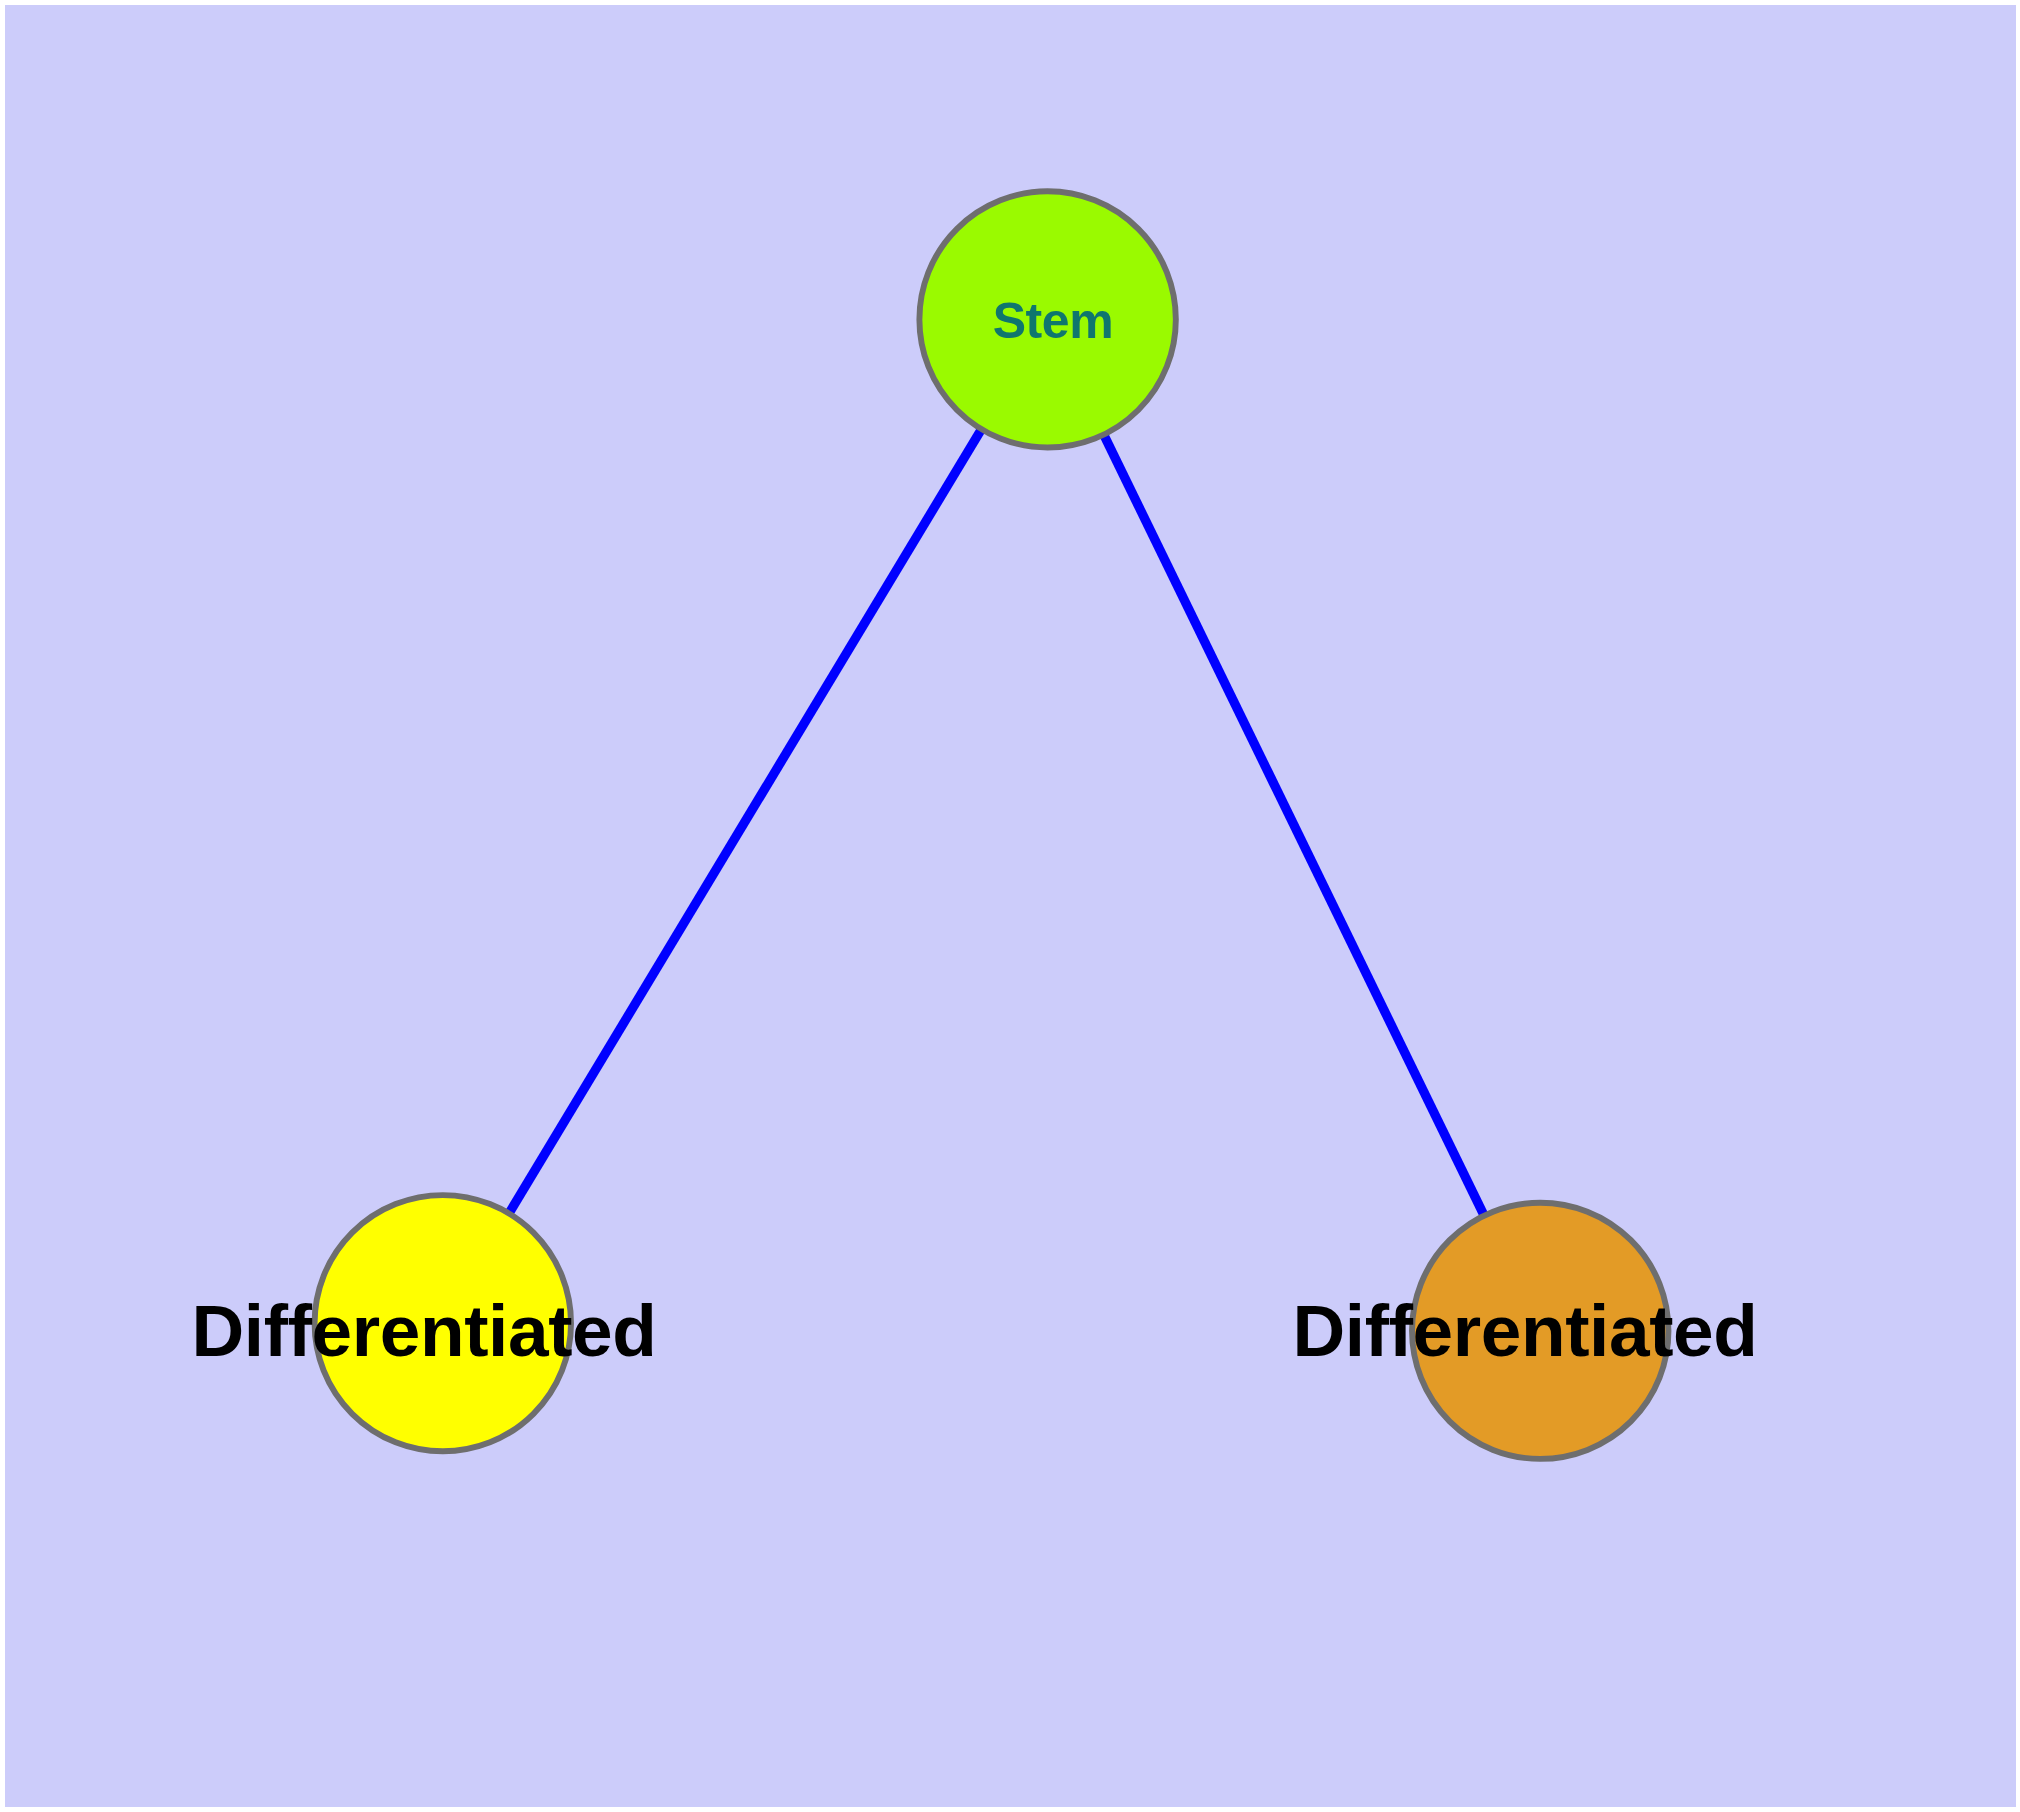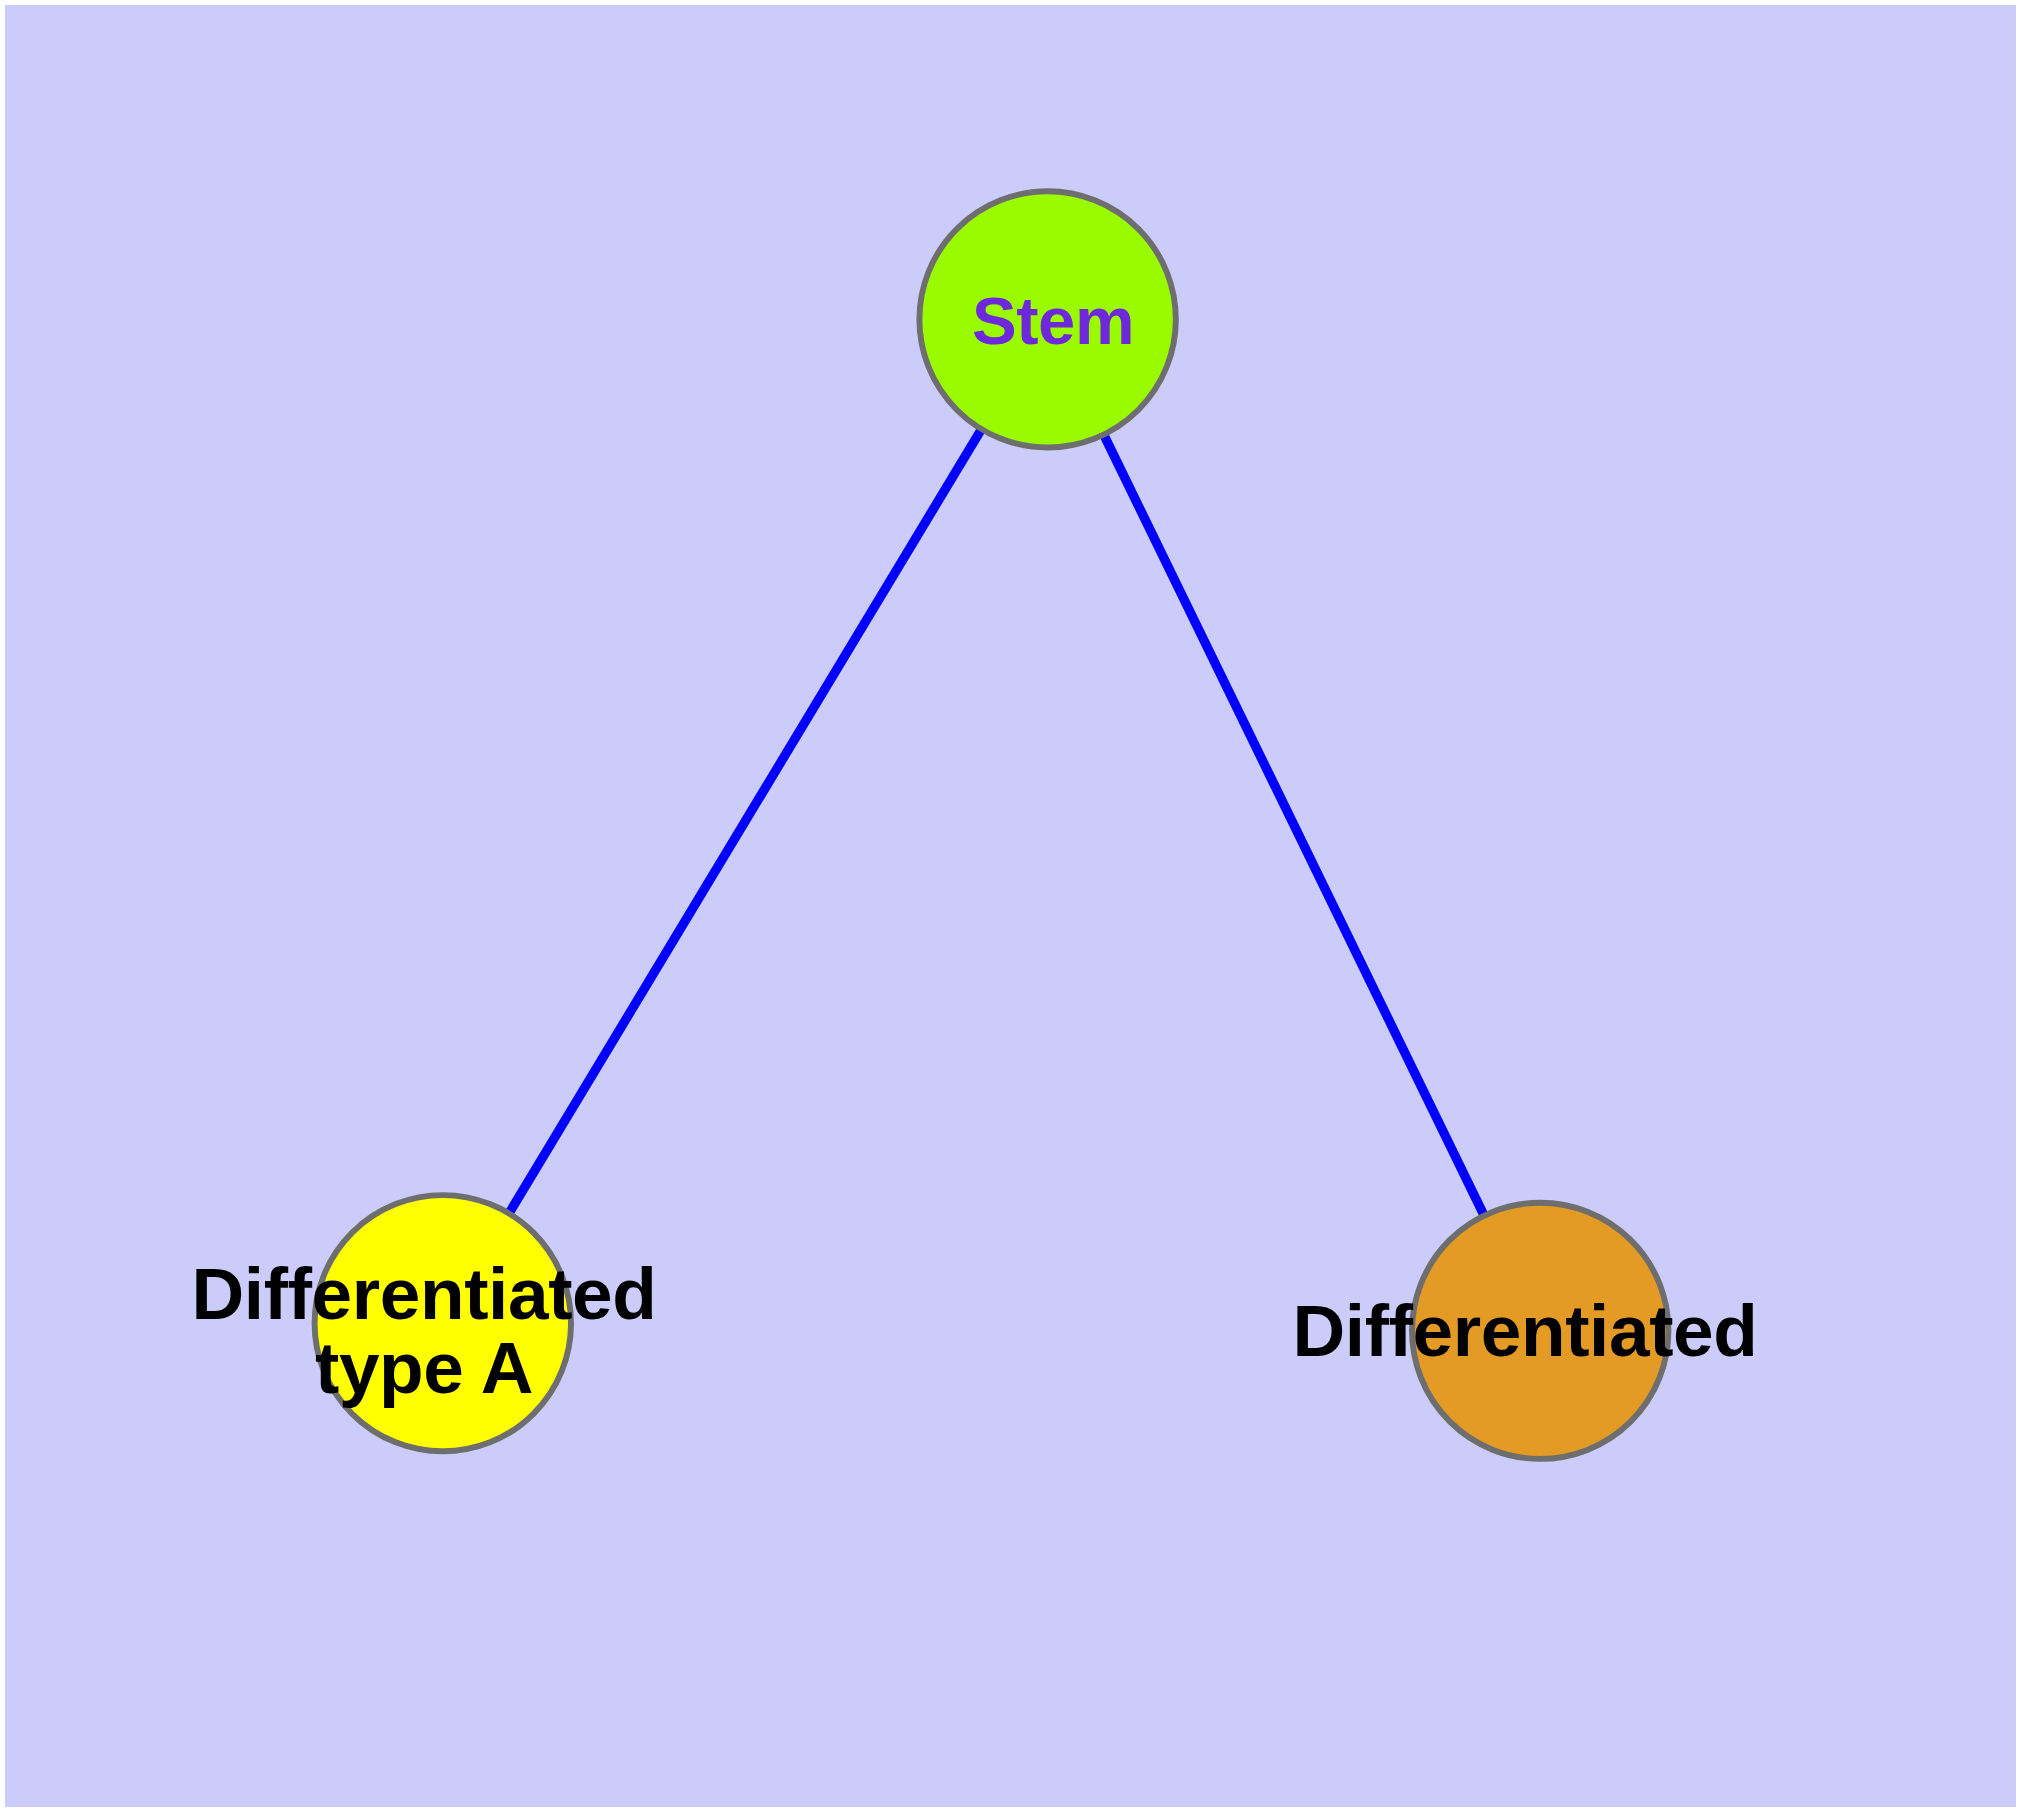--- a/index.html
+++ b/index.html
@@ -63,19 +63,19 @@
       </g>
     <g id="node-layer">
         <circle cx="1236" cy="373" r="152" fill="#9afa00" class="node-circle" stroke="#6e6e6e" stroke-width="7"></circle>
         <circle cx="519" cy="1564" r="152" fill="#ffff00" class="node-circle" stroke="#6e6e6e" stroke-width="7"></circle>
         <circle cx="1820" cy="1573" r="152" fill="#e39b26" class="node-circle" stroke="#6e6e6e" stroke-width="7"></circle>
       </g>
 
   </svg>
 
   <div id="label-layer">
-      <div class="node-label" style="left: 1048px; top: 316px; color: #6d28d9; font-size: 67px;"><div>Stem</div></div>
-      <div class="node-label" style="left: 419px; top: 1326px; color: rgb(0, 0, 0); font-size: 73px;"><div>Differentiated</div><div>type A</div></div>
+      <div class="node-label" style="left: 1048px; top: 316px; color: #0f766e; font-size: 50px;"><div>Stem</div></div>
+      <div class="node-label" style="left: 419px; top: 1326px; color: rgb(0, 0, 0); font-size: 73px;"><div>Differentiated</div></div>
       <div class="node-label" style="left: 1520px; top: 1326px; color: rgb(0, 0, 0); font-size: 73px;"><div>Differentiated</div></div>
     </div>
 
 </div>
 
 
 </body></html>

